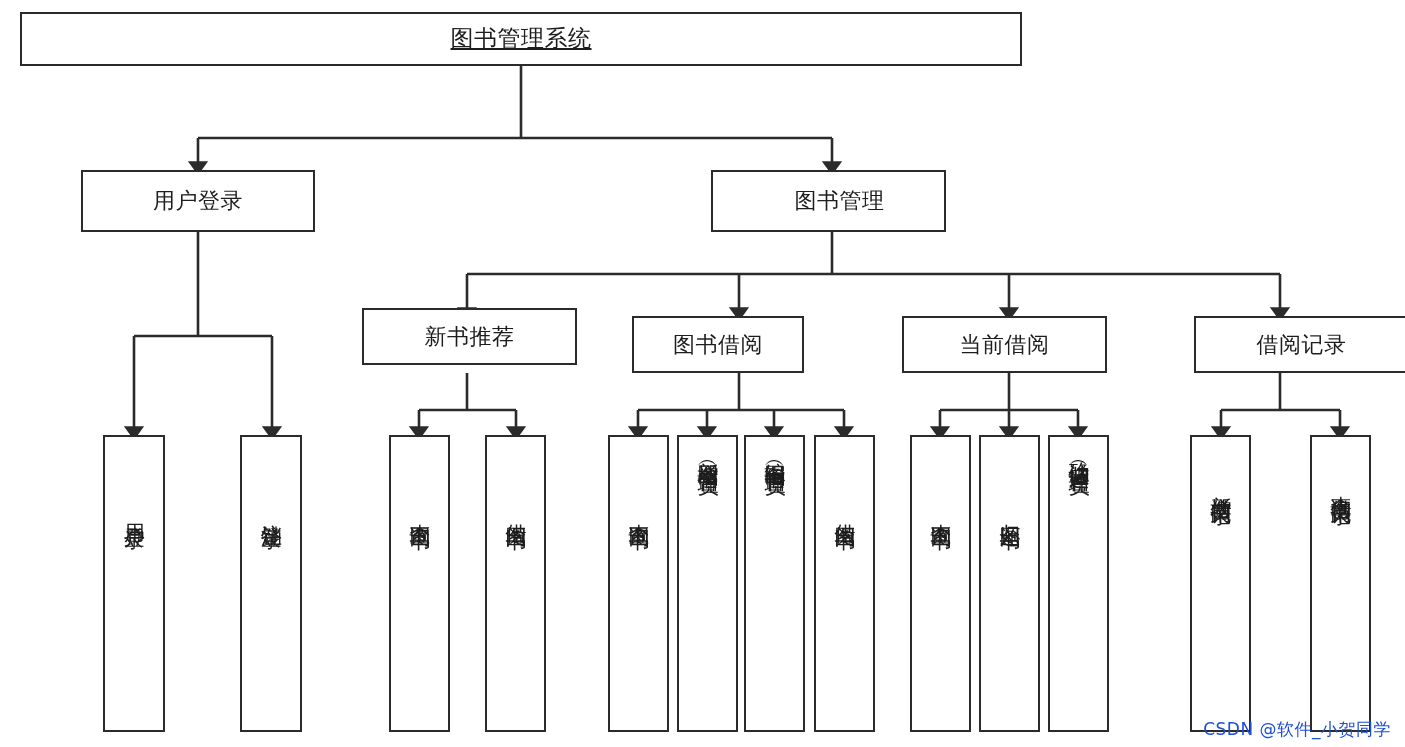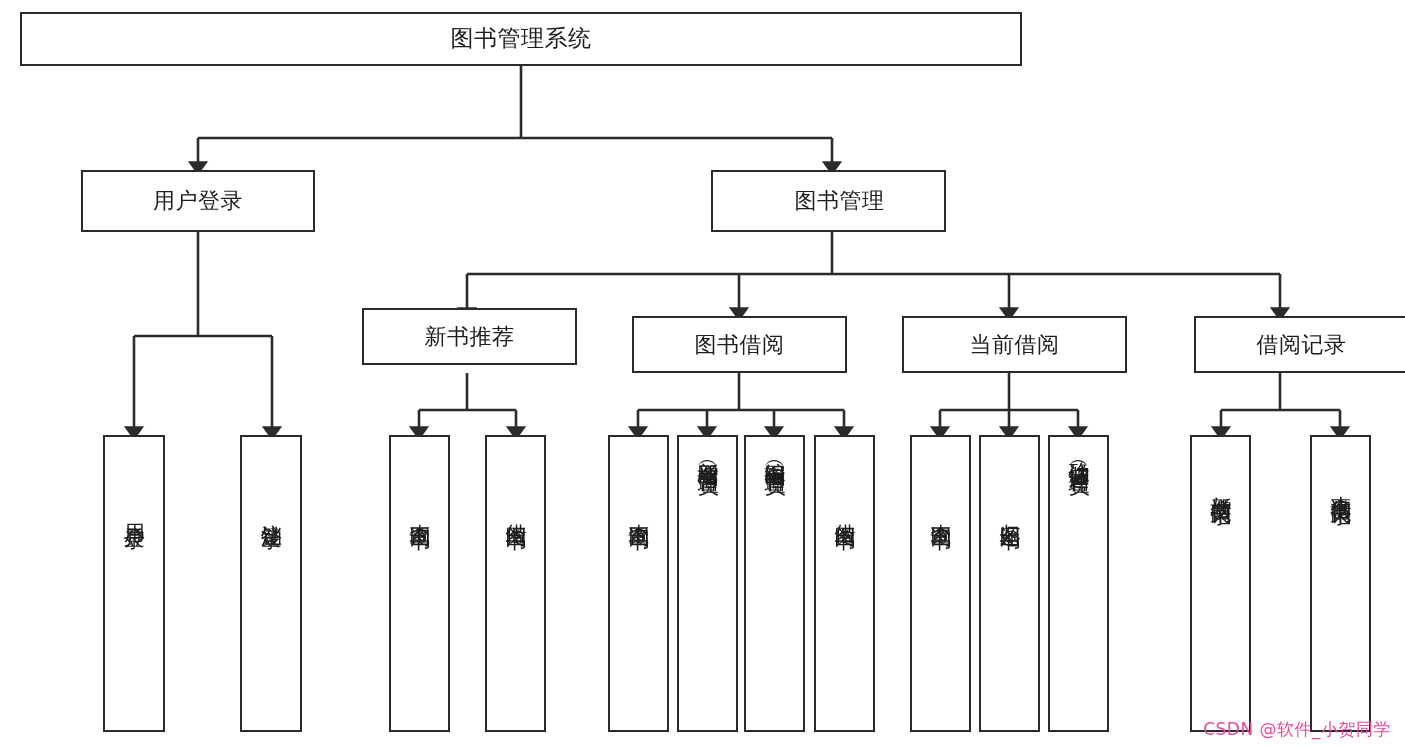--- a/index.html
+++ b/index.html
@@ -42,40 +42,41 @@
     white-space: nowrap;
     line-height: 1.18;
   }
   
   .node.horiz .node-label {
     writing-mode: horizontal-tb;
     font-size: 22px;
   }
   .node.root .node-label {
     font-size: 23px;
+    text-decoration: underline;
   }
   
   .node.vert {
     align-items: flex-start;
     justify-content: center;
     padding-top: 26px;
   }
   .node.vert .node-label {
     writing-mode: vertical-rl;
     text-orientation: upright;
     font-size: 21px;
     letter-spacing: 2px;
     line-height: 1;
   }
   .watermark {
     position: absolute;
     right: 14px;
     bottom: 6px;
     font-size: 17px;
-    color: #ec4899;
+    color: #1d4ed8;
     letter-spacing: 0.5px;
     white-space: nowrap;
     z-index: 3;
     font-family: "DejaVu Sans", "Liberation Sans", sans-serif;
   }
 </style>
 </head>
 <body>
 
 <div id="diagram-root">
@@ -138,24 +139,24 @@
   <div class="node horiz" style="left:81px; top:170px; width:234px; height:62px;">
     <span class="node-label">用户登录</span>
   </div>
   <div class="node horiz" style="left:711px; top:170px; width:235px; height:62px;padding-left:22px;">
     <span class="node-label">图书管理</span>
   </div>
 
   <div class="node horiz" style="left:362px; top:308px; width:215px; height:57px;">
     <span class="node-label">新书推荐</span>
   </div>
-  <div class="node horiz" style="left:632px; top:316px; width:215px; height:57px;">
+  <div class="node horiz" style="left:632px; top:316px; width:172px; height:57px;">
     <span class="node-label">图书借阅</span>
   </div>
-  <div class="node horiz" style="left:902px; top:316px; width:225px; height:57px;">
+  <div class="node horiz" style="left:902px; top:316px; width:205px; height:57px;">
     <span class="node-label">当前借阅</span>
   </div>
   <div class="node horiz" style="left:1172px; top:316px; width:215px; height:57px;margin-left:22px;">
     <span class="node-label">借阅记录</span>
   </div>
 
   <div class="node vert" style="left:103px; top:435px; width:62px; height:297px; padding-top:70px;">
     <span class="node-label">用户登录</span>
   </div>
   <div class="node vert" style="left:240px; top:435px; width:62px; height:297px; padding-top:70px;">

